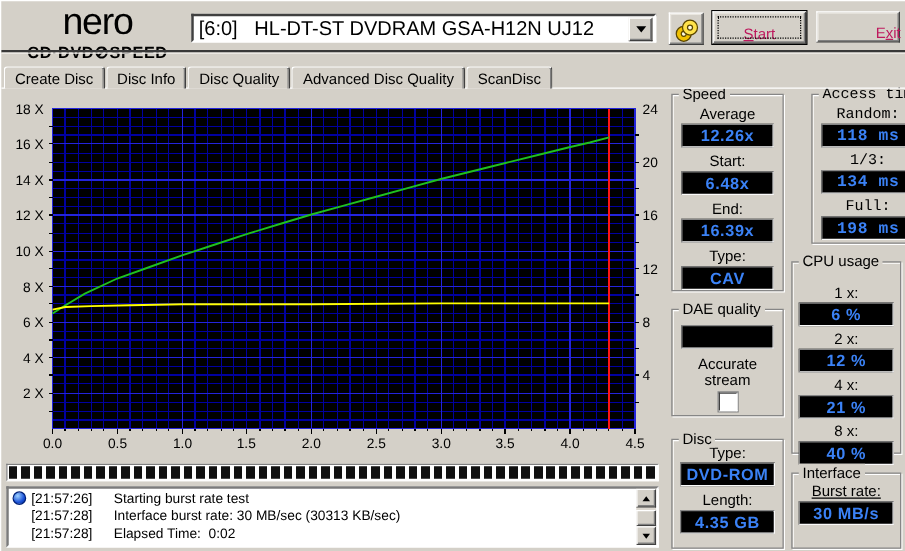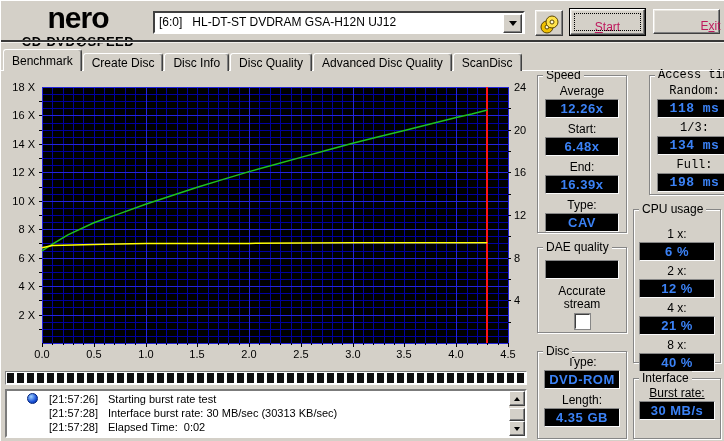--- a/index.html
+++ b/index.html
@@ -2,27 +2,27 @@
 <html><head>
 <meta charset="utf-8">
 <style>
   html,body{margin:0;padding:0;}
   body{font-family:"Liberation Sans",sans-serif;font-size:11px;color:#000;}
   .app{position:relative;width:724px;height:441px;background:#d4d0c8;overflow:hidden;
        border-left:1px solid #fff;border-top:1px solid #fff;box-sizing:border-box;}
 
   
   .logo{position:absolute;left:6px;top:2px;width:142px;text-align:center;line-height:1;}
-  .logo-brand{font-size:30px;font-weight:bold;letter-spacing:-1px;display:block;}
+  .logo-brand{font-size:30px;font-weight:normal;letter-spacing:-1px;display:block;}
   .logo-product{font-size:13px;font-weight:bold;letter-spacing:0.5px;display:block;margin-top:1px;}
   .logo-disc{font-size:14px;font-weight:bold;}
 
   .combo{position:absolute;left:152px;top:10px;width:372px;height:23px;background:#fff;
          border:2px solid;border-color:#404040 #fff #fff #404040;box-sizing:border-box;}
-  .combo-text{position:absolute;left:4px;top:2px;white-space:pre;font-size:12px;}
+  .combo-text{position:absolute;left:4px;top:2px;white-space:pre;font-size:16px;}
   .combo-arrow{position:absolute;right:1px;top:1px;width:17px;height:17px;background:#d4d0c8;
          border:1px solid;border-color:#fff #404040 #404040 #fff;box-shadow:inset -1px -1px 0 #808080;
          display:flex;align-items:center;justify-content:center;}
   .tri-down{width:0;height:0;border:4px solid transparent;border-top:5px solid #000;margin-top:4px;}
 
   .btn{position:absolute;background:#d4d0c8;border:1px solid;border-color:#fff #404040 #404040 #fff;
        box-shadow:inset -1px -1px 0 #808080,inset 1px 1px 0 #e9e6df;
        font-family:"Liberation Sans",sans-serif;font-size:12px;color:#be185d;
        display:flex;align-items:flex-end;justify-content:center;box-sizing:border-box;}
   .tool-btn{left:534px;top:9px;width:28px;height:26px;}
@@ -47,21 +47,21 @@
   .chart-svg{position:absolute;left:0;top:72px;}
 
   
   .progress{position:absolute;left:4px;top:370px;width:522px;height:14px;background:#fff;
             border:1px solid;border-color:#808080 #fff #fff #808080;padding:1px;box-sizing:border-box;}
   .progress-fill{height:100%;background:repeating-linear-gradient(to right,#101010 0 7px,#ffffff 7px 10px);}
 
   
   .logbox{position:absolute;left:4px;top:388px;width:522px;height:49px;background:#fff;
           border:2px solid;border-color:#7b7b7b #fff #fff #7b7b7b;box-sizing:border-box;overflow:hidden;}
-  .log-line{display:flex;align-items:center;padding-left:20px;height:13px;margin-top:1px;text-align:right;}
+  .log-line{display:flex;align-items:center;padding-left:3px;height:13px;margin-top:1px;}
   .log-icon-cell{width:15px;display:flex;align-items:center;}
   .info-ball{width:11px;height:11px;border-radius:50%;
              background:radial-gradient(circle at 35% 30%,#9fd2ff,#1b52d8 60%,#002a90);
              border:1px solid #00227a;box-sizing:border-box;}
   .log-time{width:56px;white-space:pre;}
   .log-text{margin-left:10px;white-space:pre;}
 
   .scrollbar{position:absolute;right:0;top:0;bottom:0;width:16px;background:#ded9d1;}
   .sb-btn{position:absolute;left:0;width:16px;height:15px;background:#d4d0c8;
           border:1px solid;border-color:#fff #404040 #404040 #fff;box-shadow:inset -1px -1px 0 #808080;
@@ -125,21 +125,20 @@
 
   <div class="btn btn-exit">
     <span><span>E</span><span class="accel">x</span><span>it</span></span>
   </div>
 
   <div class="toolbar-sep"></div>
   <div class="toolbar-sep2"></div>
 
   <div class="tabline"></div>
   <div class="tabstrip">
-    <div class="tab active">Benchmark</div>
     <div class="tab">Create Disc</div>
     <div class="tab">Disc Info</div>
     <div class="tab">Disc Quality</div>
     <div class="tab">Advanced Disc Quality</div>
     <div class="tab">ScanDisc</div>
   </div>
 
   <svg class="chart-svg" width="530" height="292" shape-rendering="crispEdges">
       <rect x="41" y="14" width="466" height="256" fill="#000000"></rect>
       <line x1="41" y1="14" x2="41" y2="270" stroke="#0000a0" stroke-width="1"></line>

